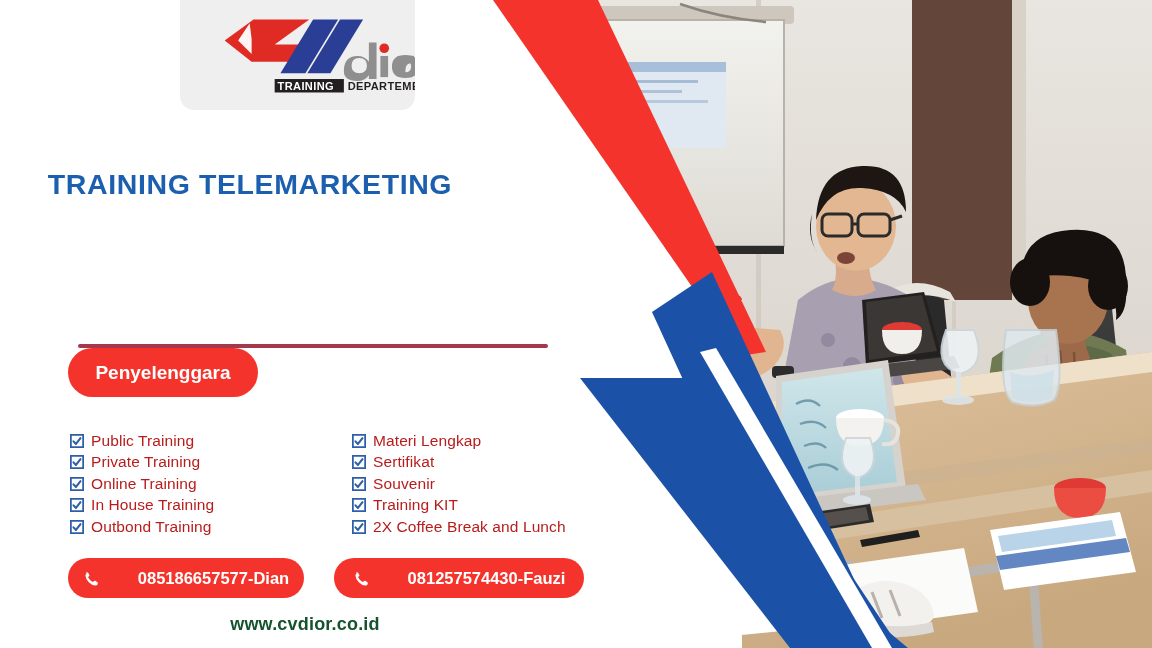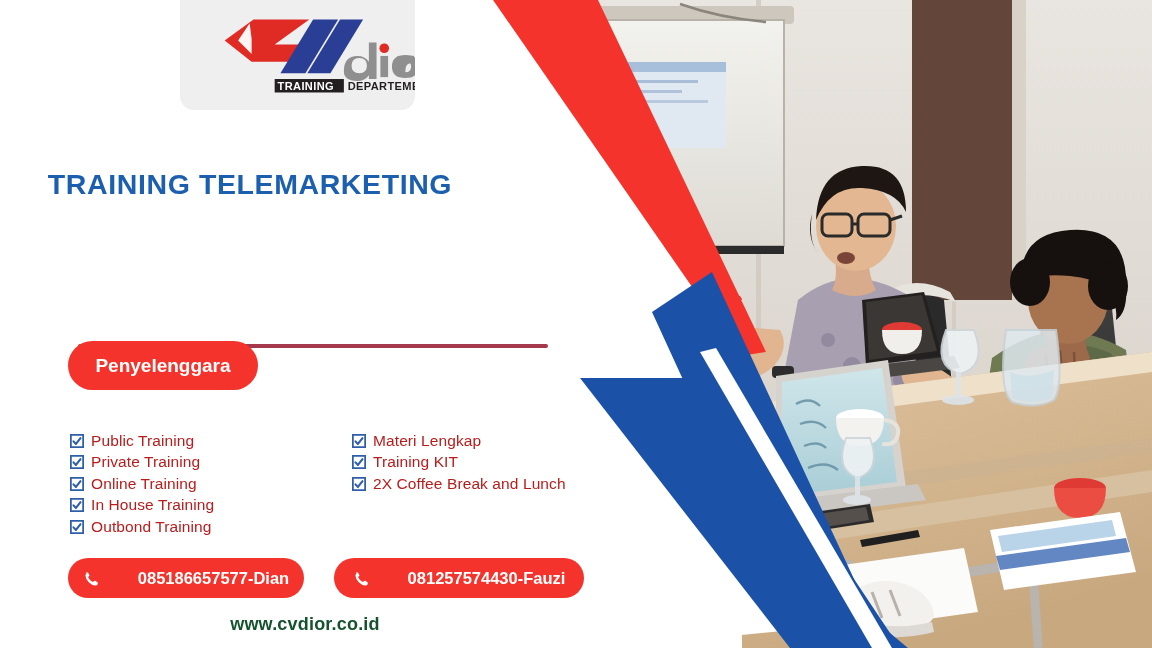--- a/index.html
+++ b/index.html
@@ -50,21 +50,21 @@
     font-family:"Liberation Sans", sans-serif;
   }
 
   
   .rule {
     position:absolute; left:78px; top:344px; width:470px; height:4px;
     background:#A5384A; border-radius:2px;
   }
 
   
-  .pills { position:absolute; left:0; top:341px; width:600px; height:50px; }
+  .pills { position:absolute; left:0; top:348px; width:600px; height:50px; }
   .pill {
     position:absolute; top:0; height:49px;
     background:#F4342C; border-radius:25px;
     display:flex; align-items:center; justify-content:center;
     color:#ffffff; font-weight:bold; font-size:19px;
   }
   .pill-a { left:68px; width:190px; }
   .pill-b { left:366px; width:190px; }
 
   
@@ -415,20 +415,34 @@
         </div>
       </div>
 
       <div class="col col-b">
         <div class="ck-row">
           <svg class="ck-box" viewBox="0 0 16 16">
             <rect x="1" y="1" width="14" height="14" fill="none" stroke="#2E5FA8" stroke-width="2"></rect>
             <path d="M4 8.4 L6.8 11.4 L12 4.8" fill="none" stroke="#2E5FA8" stroke-width="2.4" stroke-linecap="round" stroke-linejoin="round"></path>
           </svg>
           <span class="ck-label">Materi Lengkap</span>
+        </div>
+        <div class="ck-row">
+          <svg class="ck-box" viewBox="0 0 16 16">
+            <rect x="1" y="1" width="14" height="14" fill="none" stroke="#2E5FA8" stroke-width="2"></rect>
+            <path d="M4 8.4 L6.8 11.4 L12 4.8" fill="none" stroke="#2E5FA8" stroke-width="2.4" stroke-linecap="round" stroke-linejoin="round"></path>
+          </svg>
+          <span class="ck-label">Sertifikat</span>
+        </div>
+        <div class="ck-row">
+          <svg class="ck-box" viewBox="0 0 16 16">
+            <rect x="1" y="1" width="14" height="14" fill="none" stroke="#2E5FA8" stroke-width="2"></rect>
+            <path d="M4 8.4 L6.8 11.4 L12 4.8" fill="none" stroke="#2E5FA8" stroke-width="2.4" stroke-linecap="round" stroke-linejoin="round"></path>
+          </svg>
+          <span class="ck-label">Souvenir</span>
         </div>
         <div class="ck-row">
           <svg class="ck-box" viewBox="0 0 16 16">
             <rect x="1" y="1" width="14" height="14" fill="none" stroke="#2E5FA8" stroke-width="2"></rect>
             <path d="M4 8.4 L6.8 11.4 L12 4.8" fill="none" stroke="#2E5FA8" stroke-width="2.4" stroke-linecap="round" stroke-linejoin="round"></path>
           </svg>
           <span class="ck-label">Training KIT</span>
         </div>
         <div class="ck-row">
           <svg class="ck-box" viewBox="0 0 16 16">

